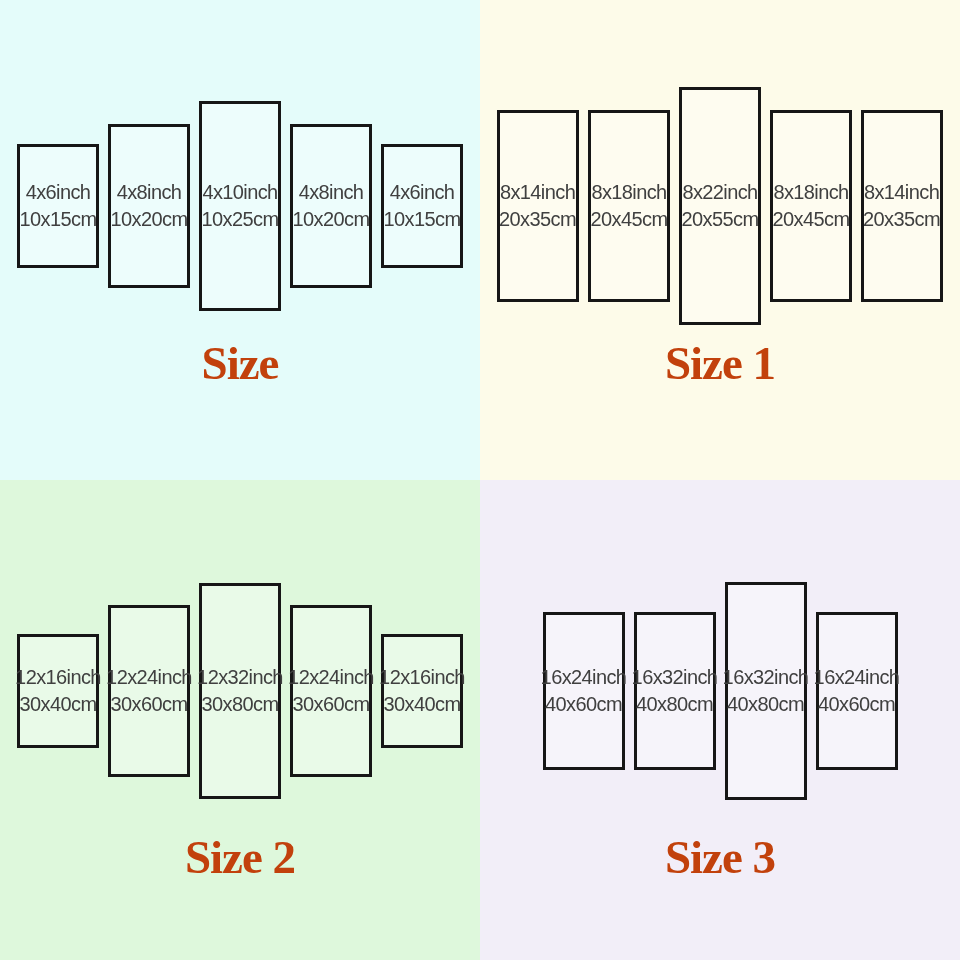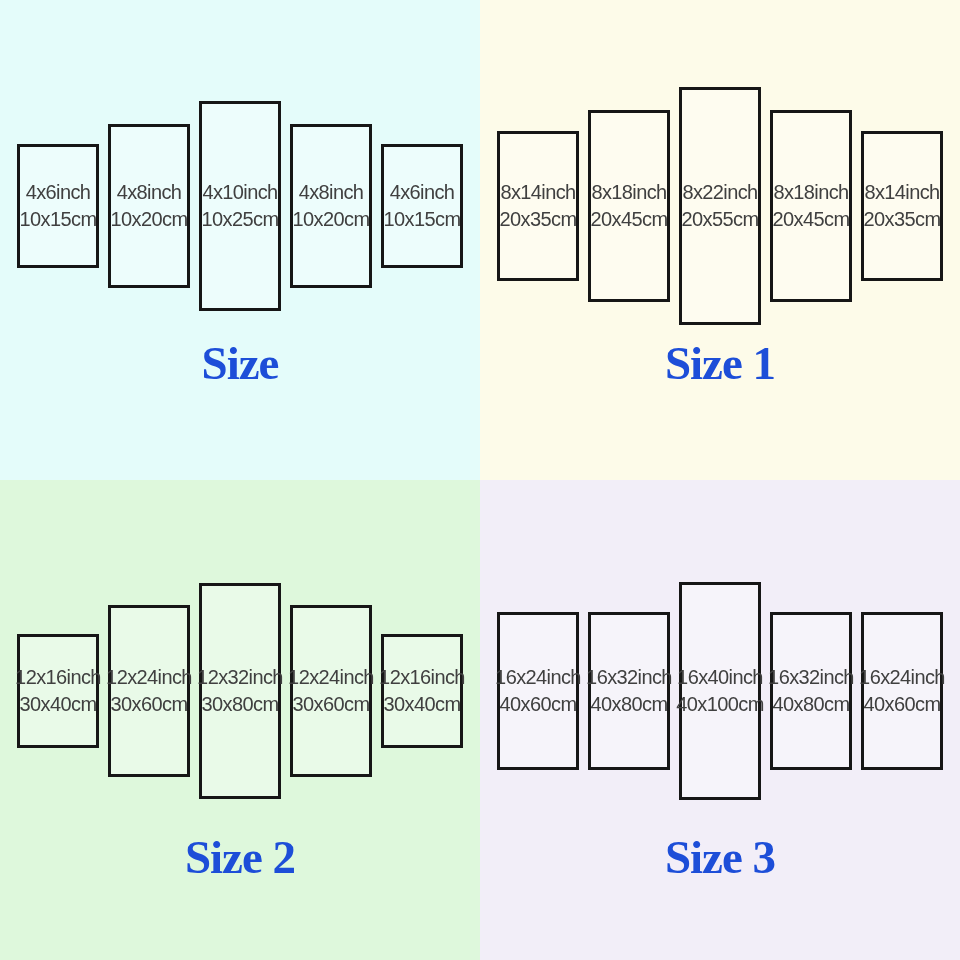--- a/index.html
+++ b/index.html
@@ -47,31 +47,31 @@
     white-space: nowrap;
   }
   .title {
     position: absolute; left: 0;
     width: 100%;
     text-align: center;
     font-family: "Liberation Serif", serif;
     font-weight: bold;
     font-size: 47px;
     letter-spacing: -1px;
-    color: #1d4ed8;
+    color: #c2410c;
   }
   .row-top .title { top: 336px; }
   .row-bottom .title { top: 350px; }
 
   
   .q0 .panel:nth-child(1), .q0 .panel:nth-child(5) { height: 124px; }
   .q0 .panel:nth-child(2), .q0 .panel:nth-child(4) { height: 164px; }
   .q0 .panel:nth-child(3)                          { height: 210px; }
 
-  .q1 .panel:nth-child(1), .q1 .panel:nth-child(5) { height: 150px; }
+  .q1 .panel:nth-child(1), .q1 .panel:nth-child(5) { height: 192px; justify-content: flex-end; }
   .q1 .panel:nth-child(2), .q1 .panel:nth-child(4) { height: 192px; }
   .q1 .panel:nth-child(3)                          { height: 238px; }
 
   .q2 .panel:nth-child(1), .q2 .panel:nth-child(5) { height: 114px; }
   .q2 .panel:nth-child(2), .q2 .panel:nth-child(4) { height: 172px; }
   .q2 .panel:nth-child(3)                          { height: 216px; }
 
   .q3 .panel:nth-child(1), .q3 .panel:nth-child(5) { height: 158px; }
   .q3 .panel:nth-child(2), .q3 .panel:nth-child(4) { height: 158px; }
   .q3 .panel:nth-child(3)                          { height: 218px; }
@@ -198,26 +198,20 @@
         </div>
       </div>
       <div class="panel">
         <div class="panel-label">
           <div>16x32inch</div>
           <div>40x80cm</div>
         </div>
       </div>
       <div class="panel">
         <div class="panel-label">
-          <div>16x40inch</div>
-          <div>40x100cm</div>
-        </div>
-      </div>
-      <div class="panel">
-        <div class="panel-label">
           <div>16x32inch</div>
           <div>40x80cm</div>
         </div>
       </div>
       <div class="panel">
         <div class="panel-label">
           <div>16x24inch</div>
           <div>40x60cm</div>
         </div>
       </div>

